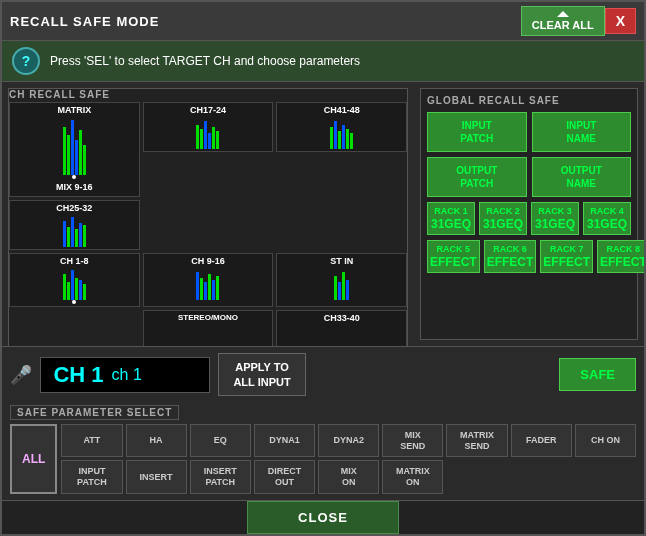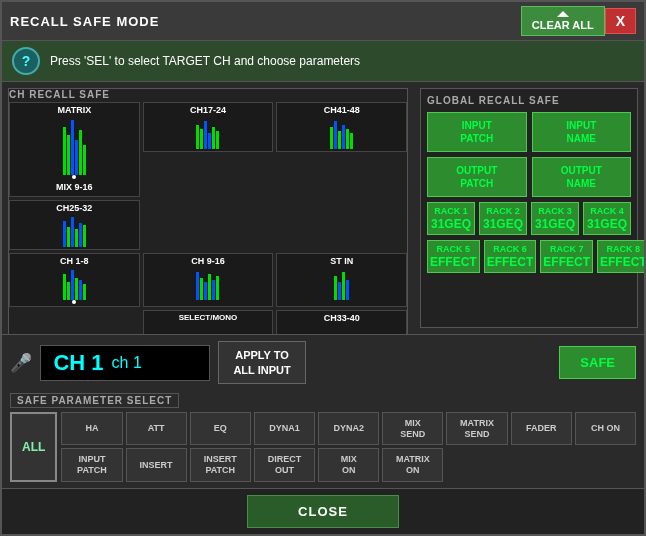--- a/index.html
+++ b/index.html
@@ -254,21 +254,21 @@
       cursor: pointer;
       margin-left: auto;
     }
     .param-grid {
       display: flex;
       gap: 4px;
       align-items: flex-start;
     }
     .all-btn {
       background: #333;
-      color: #86efac;
+      color: #f0abfc;
       border: 2px solid #888;
       padding: 4px 10px;
       font-size: 12px;
       font-weight: bold;
       cursor: pointer;
       min-width: 42px;
       text-align: center;
       flex-shrink: 0;
       align-self: stretch;
       display: flex; align-items: center; justify-content: center;
@@ -287,21 +287,21 @@
       font-size: 9px;
       font-weight: bold;
       cursor: pointer;
       text-align: center;
       line-height: 1.2;
     }
     
     .close-bar {
       display: flex;
       justify-content: center;
-      padding: 6px;
+      padding: 0;
       background: #222;
       border-top: 1px solid #555;
     }
     .close-btn {
       background: #2a5c2a;
       color: #fff;
       border: 1px solid #4a8c4a;
       padding: 8px 50px;
       font-size: 13px;
       font-weight: bold;
@@ -444,21 +444,21 @@
               <div class="fb fb-b" style="height:18px"></div>
               <div class="fb fb-g" style="height:28px"></div>
               <div class="fb fb-b" style="height:20px"></div>
             </div>
           </div>
         </div>
 
         <div style="display:grid;grid-template-columns:1fr 1fr 1fr;gap:3px;margin-bottom:3px;">
           <div></div>
           <div class="ch-cell">
-            <div class="ch-cell-label" style="font-size:8px;">SELECT/MONO</div>
+            <div class="ch-cell-label" style="font-size:8px;">STEREO/MONO</div>
 
           </div>
           <div class="ch-cell">
             <div class="ch-cell-label">CH33-40</div>
 
           </div>
         </div>
 
       </div>
     </div>
@@ -501,22 +501,22 @@
       </div>
       <button class="apply-btn">APPLY TO<br>ALL INPUT</button>
       <button class="safe-btn">SAFE</button>
     </div>
 
     <div style="color:#aaa;font-size:10px;font-weight:bold;letter-spacing:1px;border:1px solid #555;padding:1px 6px;display:inline-block;margin-bottom:4px;">SAFE PARAMETER SELECT</div>
 
     <div class="param-grid">
       <button class="all-btn">ALL</button>
       <div class="param-buttons">
+        <button class="param-btn">ATT</button>
         <button class="param-btn">HA</button>
-        <button class="param-btn">ATT</button>
         <button class="param-btn">EQ</button>
         <button class="param-btn">DYNA1</button>
         <button class="param-btn">DYNA2</button>
         <button class="param-btn">MIX<br>SEND</button>
         <button class="param-btn">MATRIX<br>SEND</button>
         <button class="param-btn">FADER</button>
         <button class="param-btn">CH ON</button>
         <button class="param-btn">INPUT<br>PATCH</button>
         <button class="param-btn">INSERT</button>
         <button class="param-btn">INSERT<br>PATCH</button>

